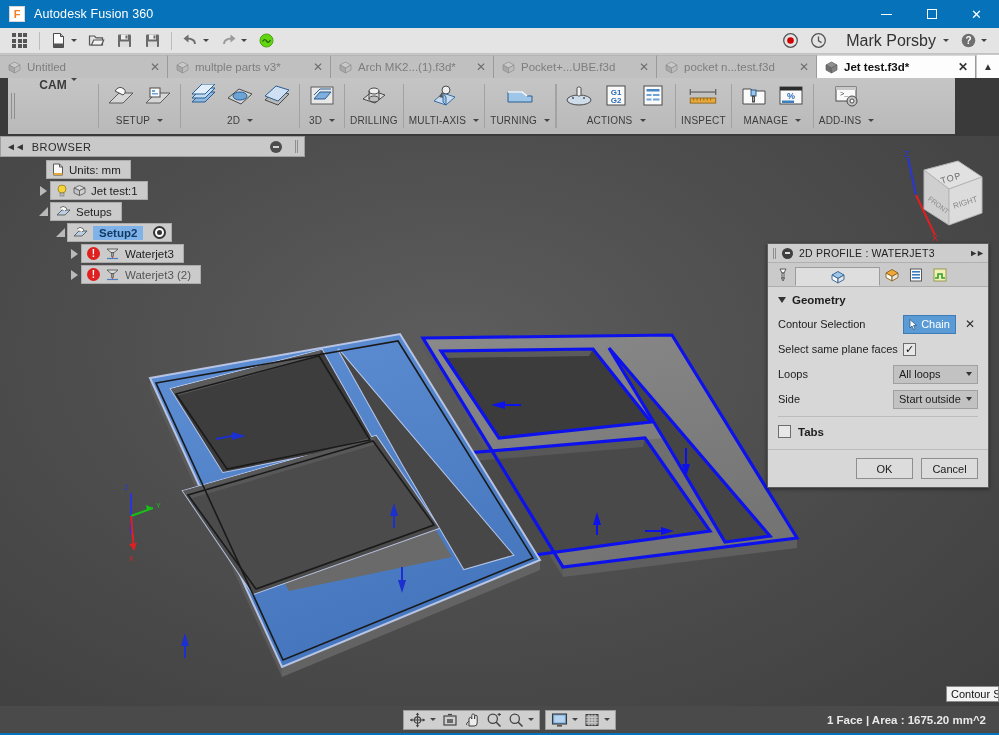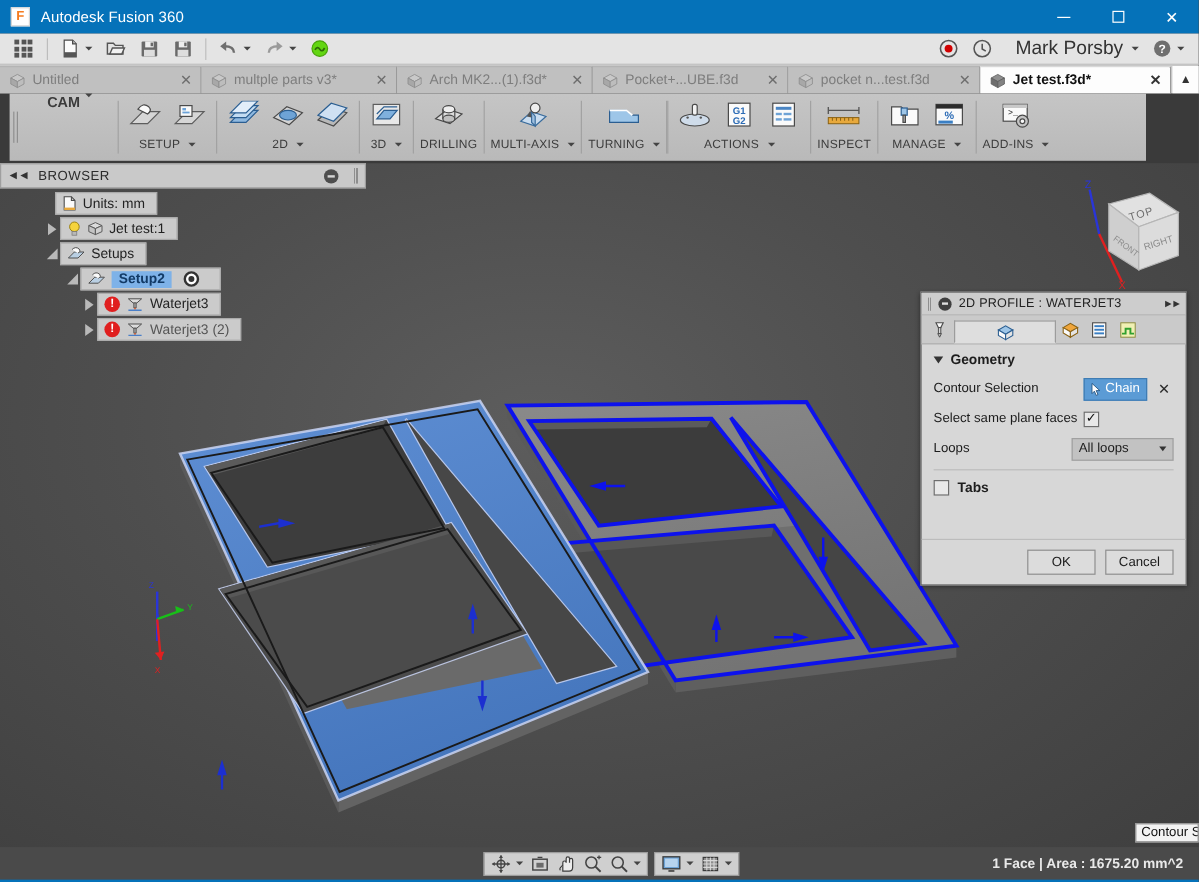--- a/index.html
+++ b/index.html
@@ -792,21 +792,21 @@
             <path d="M4,3 q3,-3 6,-.5 q2,2 -1,3.5" fill="#fafafa" stroke="#4a4a4a" stroke-width=".8"></path>
           </svg>
           <span>Setups</span>
         </span>
       </div>
 
       <div class="trow" style="padding-left:53px">
         <span class="tarrow">
             <i class="tri-open"></i>
           </span>
-        <span class="tchip" style="padding-right:17px">
+        <span class="tchip" style="padding-right:5px">
           <svg width="15" height="13" viewBox="0 0 15 13">
             <path d="M1,10 L6,5 L14,5 L9,10 Z" fill="#b9cfe3" stroke="#4a4a4a" stroke-width=".8"></path>
             <path d="M4,3 q3,-3 6,-.5 q2,2 -1,3.5" fill="#fafafa" stroke="#4a4a4a" stroke-width=".8"></path>
           </svg>
           <span class="tname-sel">Setup2</span>
           <span class="tdot">
               <i></i>
             </span>
         </span>
       </div>
@@ -919,20 +919,27 @@
       </div>
 
       <div class="frow">
         <span class="flabel">Loops</span>
         <span class="sel">
           <span>All loops</span>
           <span class="caret"></span>
         </span>
       </div>
 
+      <div class="frow">
+        <span class="flabel">Side</span>
+        <span class="sel">
+          <span>Start outside</span>
+          <span class="caret"></span>
+        </span>
+      </div>
 
       <div class="divider"></div>
 
       <div class="tabs-row">
         <span class="cbox"></span>
         <span class="lbl">Tabs</span>
       </div>
     </div>
 
     <div class="dlg-foot">

